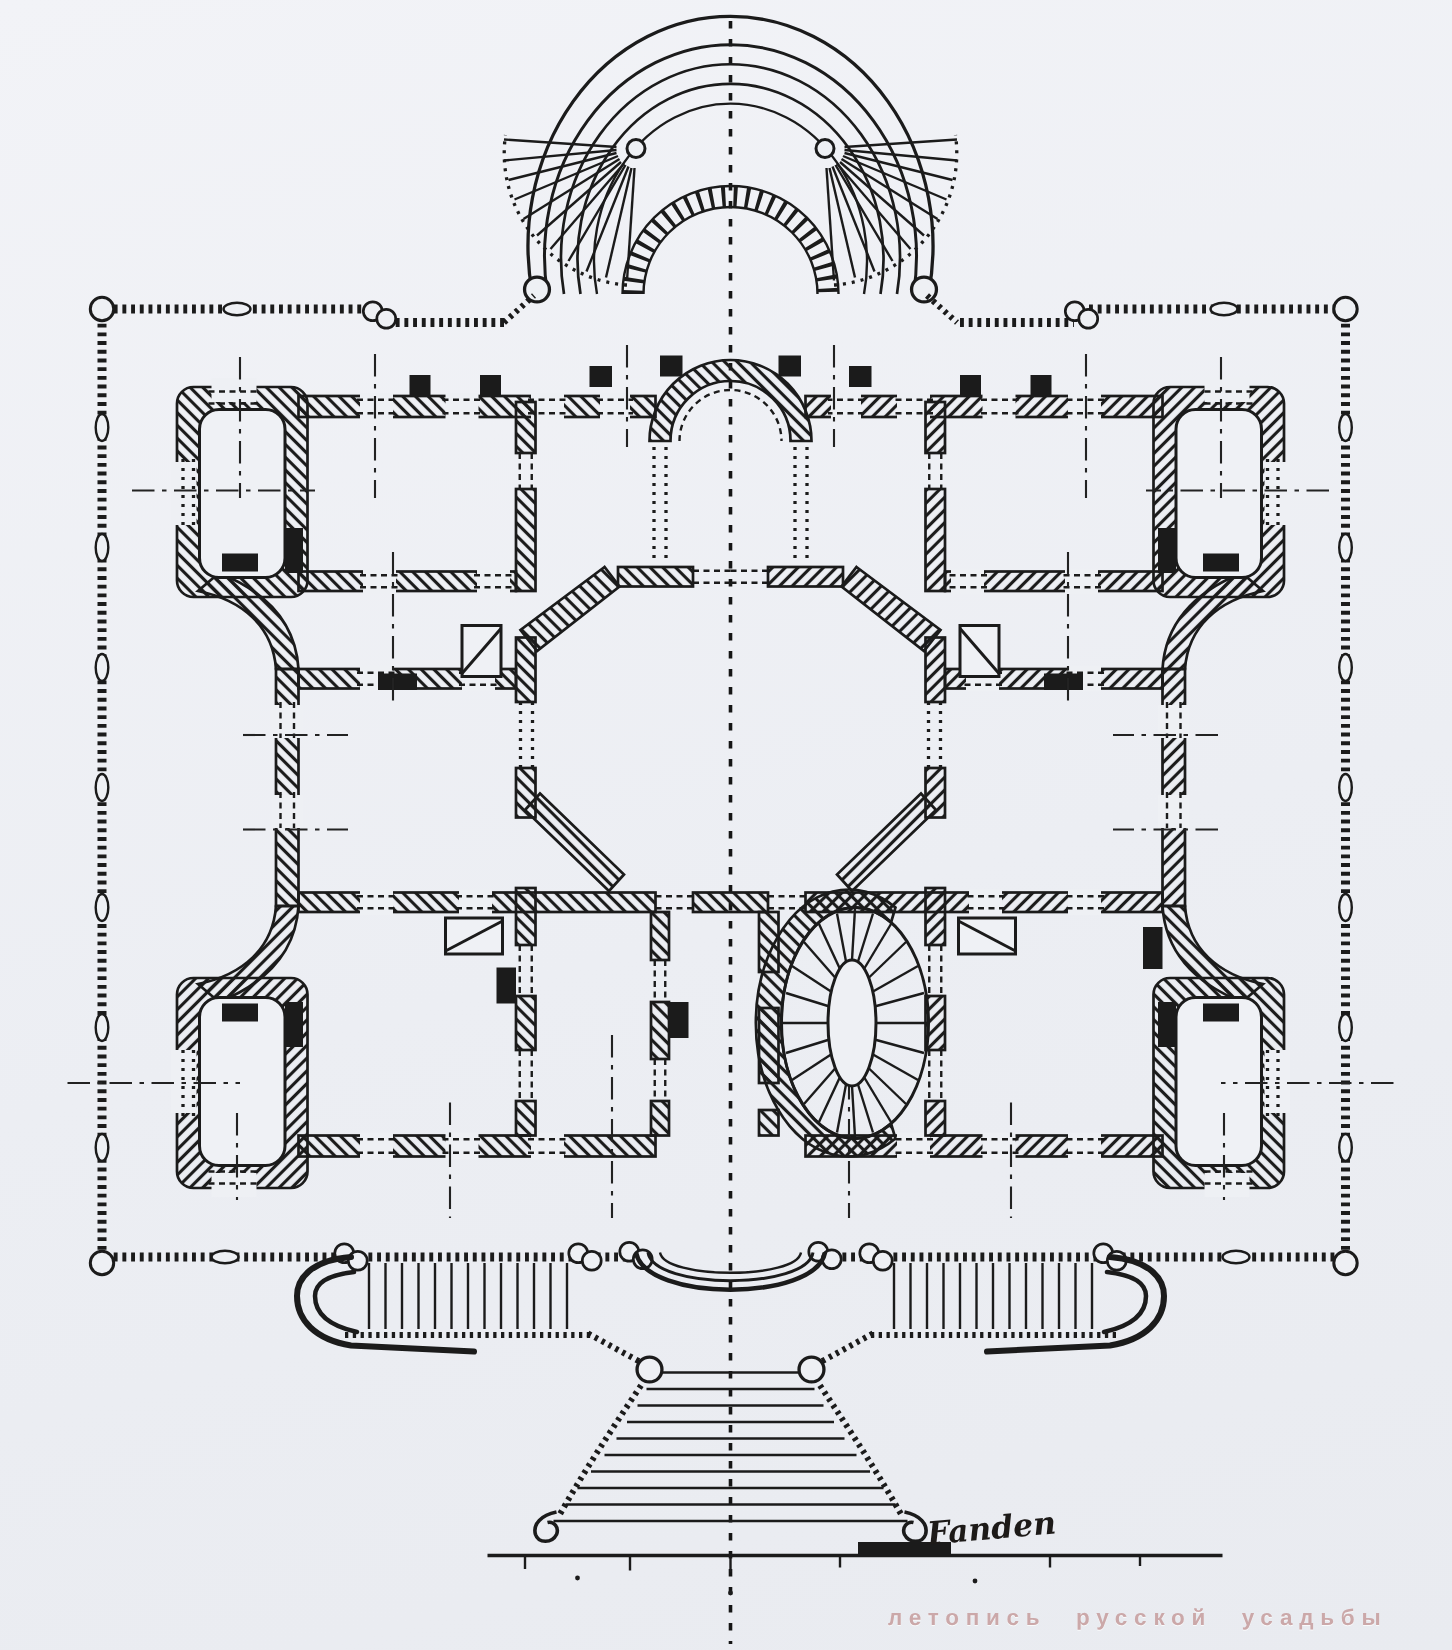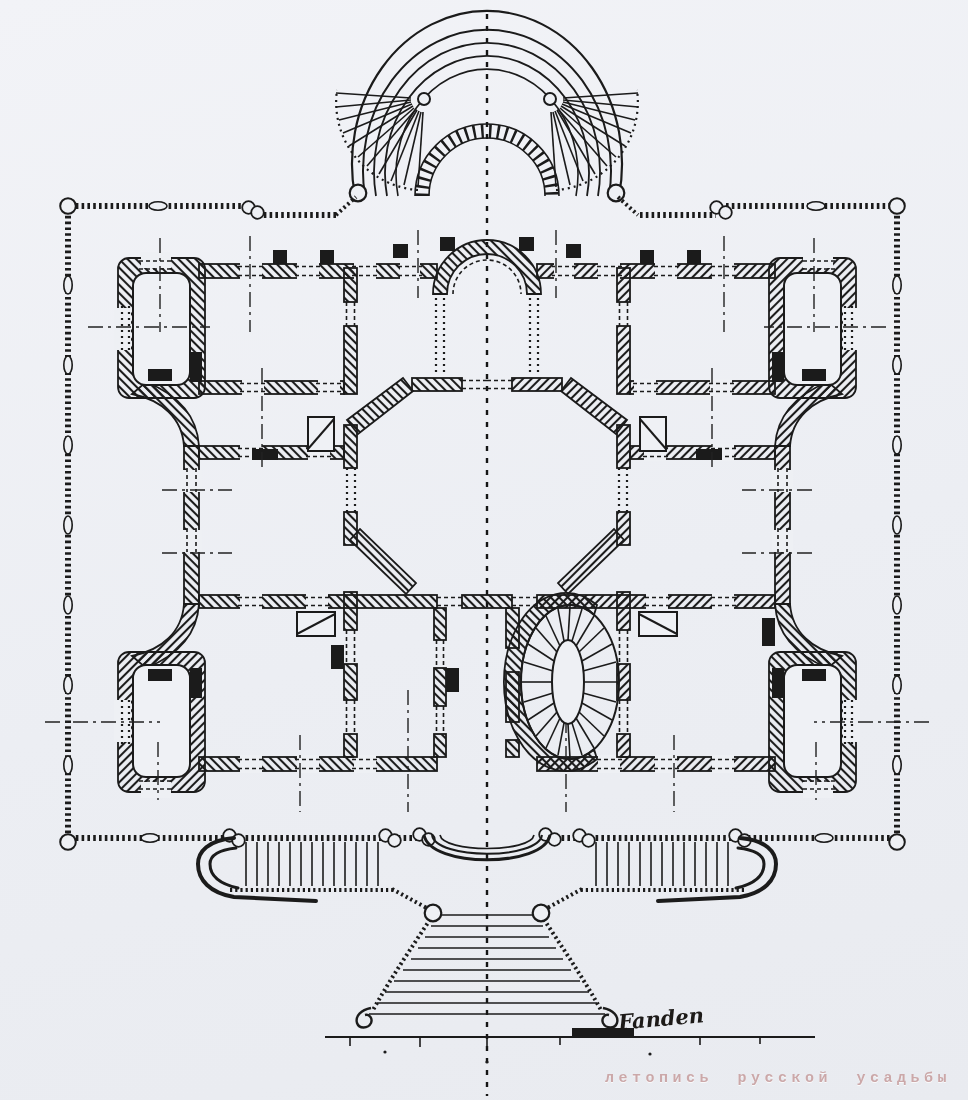--- a/index.html
+++ b/index.html
@@ -16,22 +16,22 @@
   .cl{stroke:#222;stroke-width:1.4;stroke-dasharray:15 5 3 5;fill:none;}
   .dd{stroke:#1b1b1b;stroke-width:1.6;stroke-dasharray:4 3;fill:none;}
   .dot{stroke:#1b1b1b;stroke-width:2.2;stroke-dasharray:2 4;fill:none;}
   .bead{stroke:#1b1b1b;stroke-width:6;stroke-dasharray:2.6 3.2;fill:none;}
   .bead2{stroke:#1b1b1b;stroke-width:4;stroke-dasharray:2.2 3;fill:none;}
   .step{stroke:#1b1b1b;stroke-width:1.6;fill:none;}
   .rail{stroke:#1b1b1b;stroke-width:2;fill:none;}
   #sig{position:absolute;left:618px;top:1004px;width:130px;
        font-family:"DejaVu Serif",serif;font-style:italic;font-weight:bold;
        font-size:21px;color:#1d1a18;transform:rotate(-5deg);}
-  #wm{position:absolute;left:592px;top:1070px;width:372px;text-align:center;
-      font-family:Liberation Mono, monospace;font-weight:600;font-size:15px;
+  #wm{position:absolute;left:592px;top:1070px;width:372px;text-align:left;
+      font-family:Liberation Sans, sans-serif;font-weight:600;font-size:15px;
       letter-spacing:4.5px;word-spacing:11px;color:#c59a9a;opacity:.82;
       text-shadow:0 1px 0 rgba(255,255,255,.9);white-space:nowrap;}
 </style>
 </head>
 <body>
 
 <div id="scan">
 <svg width="968" height="1100" viewBox="0 0 968 1100" xmlns="http://www.w3.org/2000/svg">
   <defs>
     <pattern id="h" patternUnits="userSpaceOnUse" width="6" height="6" patternTransform="rotate(-45)">

